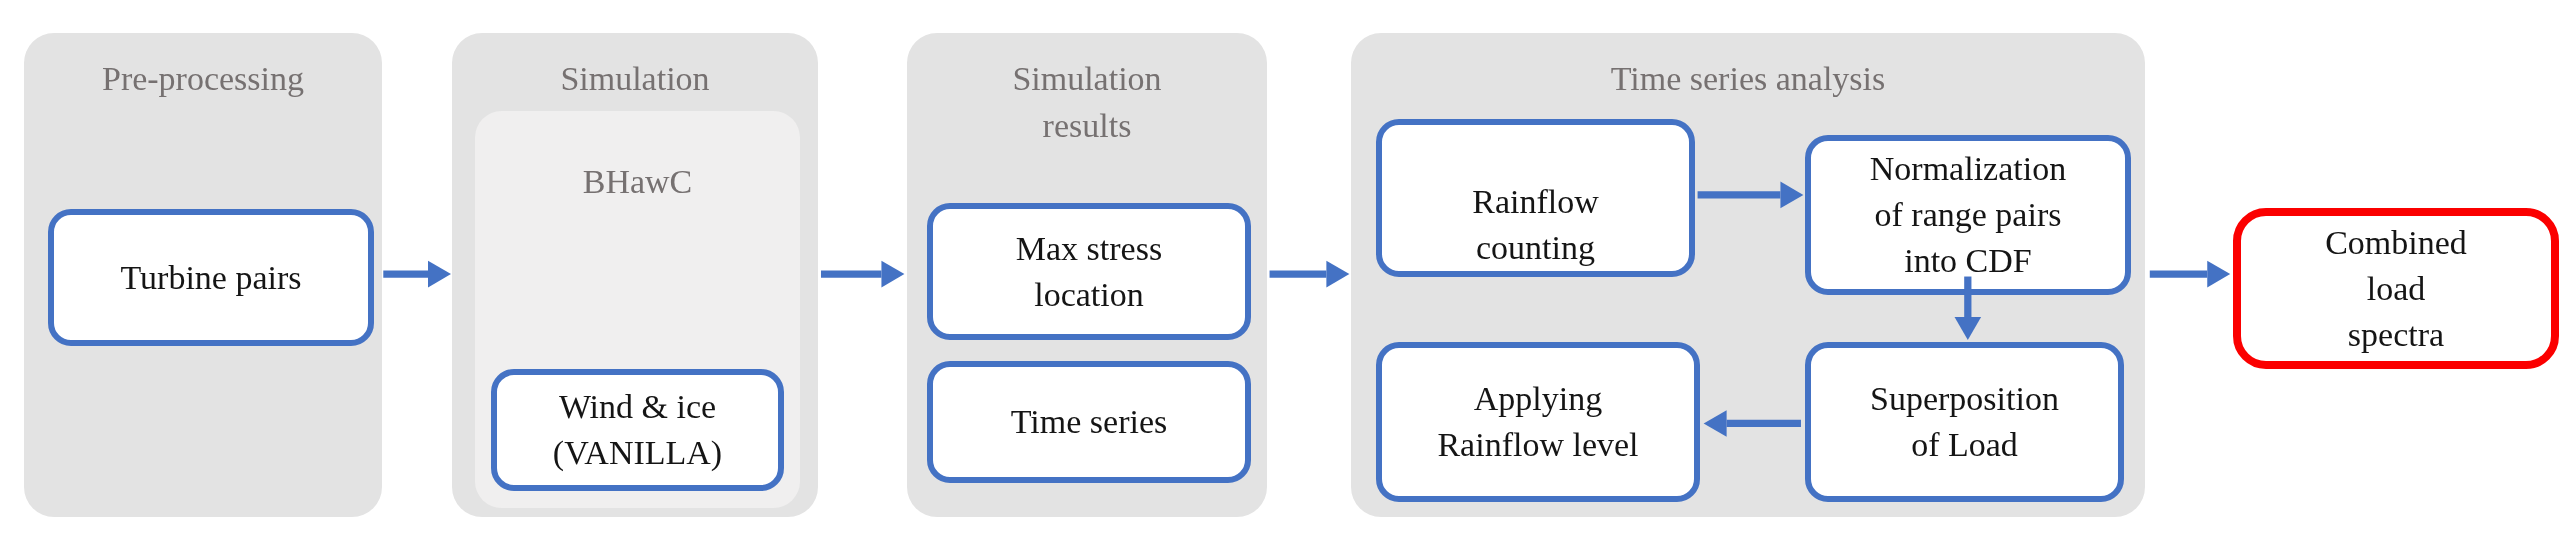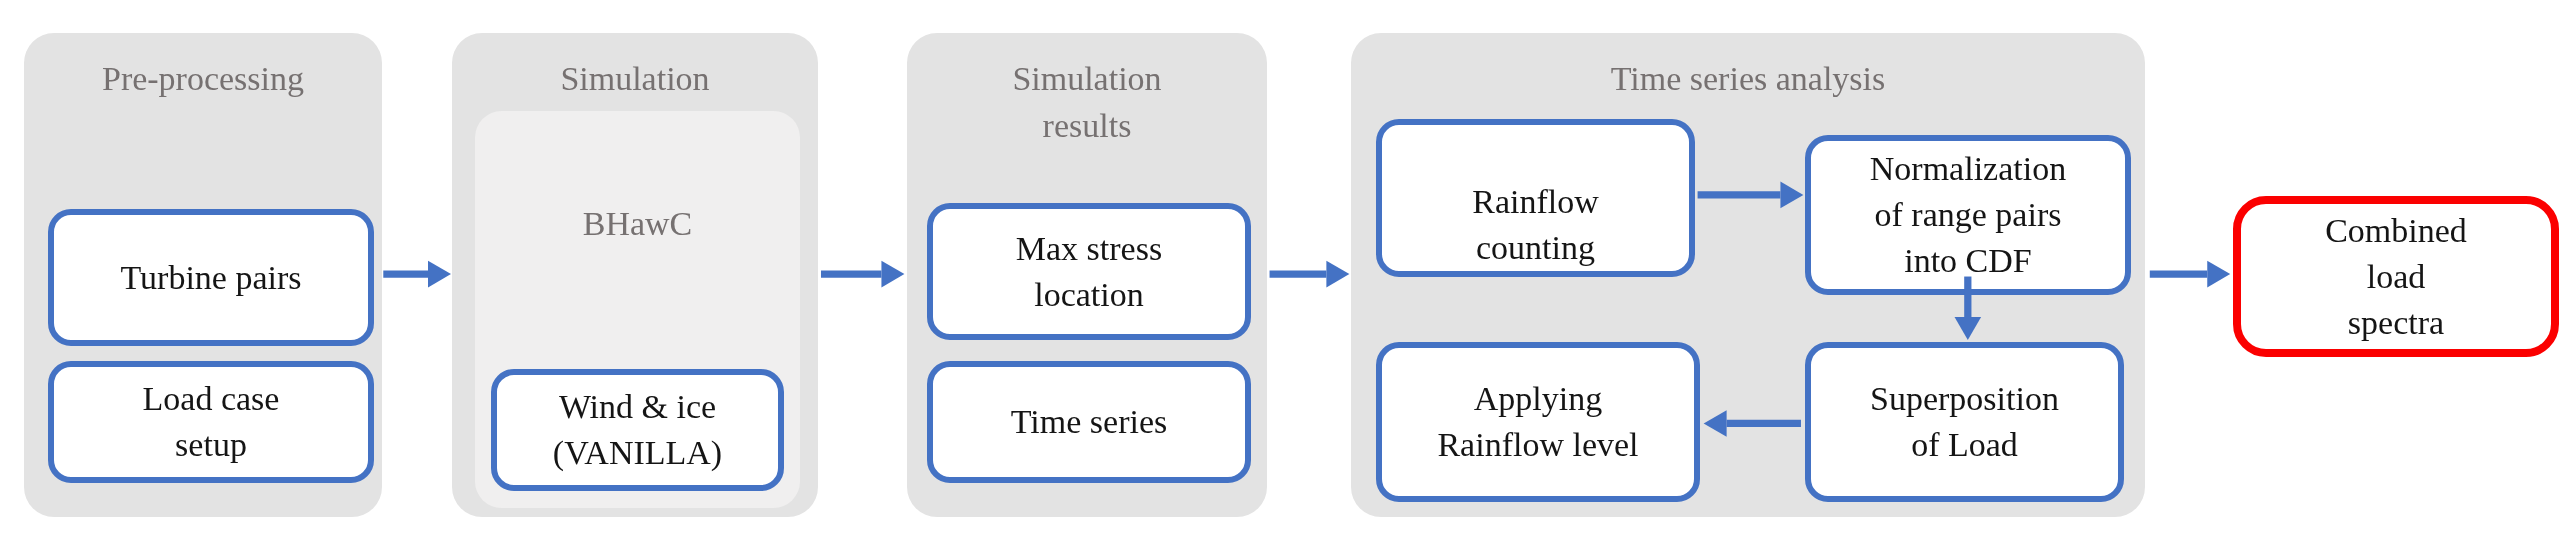--- a/index.html
+++ b/index.html
@@ -44,21 +44,20 @@
   }
   .subpanel-title {
     position: absolute;
     top: 47px;
     left: 0;
     width: 100%;
     text-align: center;
     font-size: 34px;
     line-height: 47px;
     color: #767171;
-    margin-top: 42px;
   }
   .node {
     position: absolute;
     background: #ffffff;
     border: 6.7px solid #4472C4;
     border-radius: 23px;
     display: flex;
     align-items: center;
     justify-content: center;
     box-sizing: border-box;
@@ -74,21 +73,21 @@
   .n-loadcase      { left: 48px;   top: 361px; width: 326px; height: 122px; }
   .n-windwaves     { left: 491px;  top: 209px; width: 293px; height: 137px; }
   .n-windice       { left: 491px;  top: 361px; width: 293px; height: 122px; margin-top: 8px; }
   .n-maxstress     { left: 927px; top: 203px; width: 324px; height: 137px; }
   .n-timeseries    { left: 927px; top: 361px; width: 324px; height: 122px; }
   .n-rainflow      { left: 1376px; top: 119px; width: 319px; height: 158px; align-items: flex-end; }
   .n-normalization { left: 1805px; top: 115px; width: 326px; height: 160px; margin-top: 20px; }
   .n-applying      { left: 1376px; top: 342px; width: 324px; height: 160px; }
   .n-superposition { left: 1805px; top: 342px; width: 319px; height: 160px; }
   .n-result {
-    left: 2233px; top: 196px; width: 326px; height: 161px;
+    left: 2233px; top: 208px; width: 326px; height: 161px;
     border: 8.5px solid #FB0000;
     border-radius: 33px;
   }
   .arrows {
     position: absolute;
     left: 0; top: 0;
     width: 2576px;
     height: 547px;
     pointer-events: none;
   }
@@ -96,24 +95,20 @@
 </head>
 <body>
 
 <div class="canvas">
 
   <section class="group g1">
     <div class="group-title">Pre-processing</div>
   </section>
   <div class="node n-turbine">
     <span>Turbine pairs</span>
-  </div>
-  <div class="node n-loadcase">
-    <span>Load case
-setup</span>
   </div>
 
   <section class="group g2">
     <div class="group-title">Simulation</div>
   </section>
   <div class="subpanel">
     <div class="subpanel-title">BHawC</div>
   </div>
   <div class="node n-windice">
     <span>Wind &amp; ice

